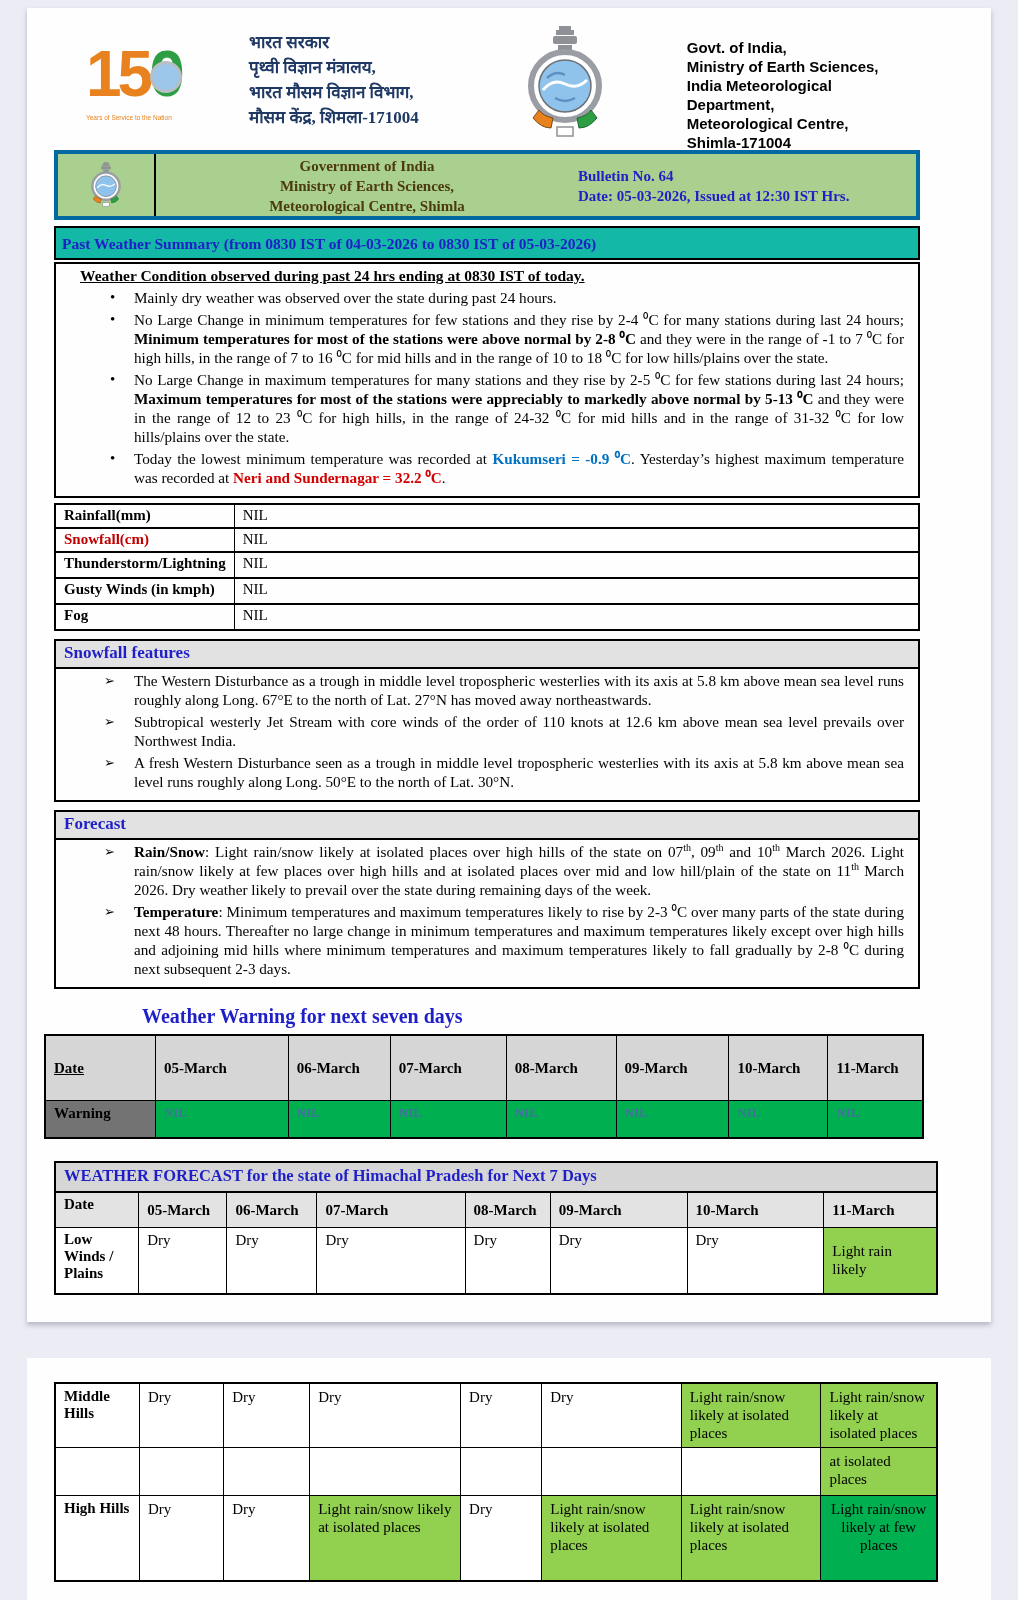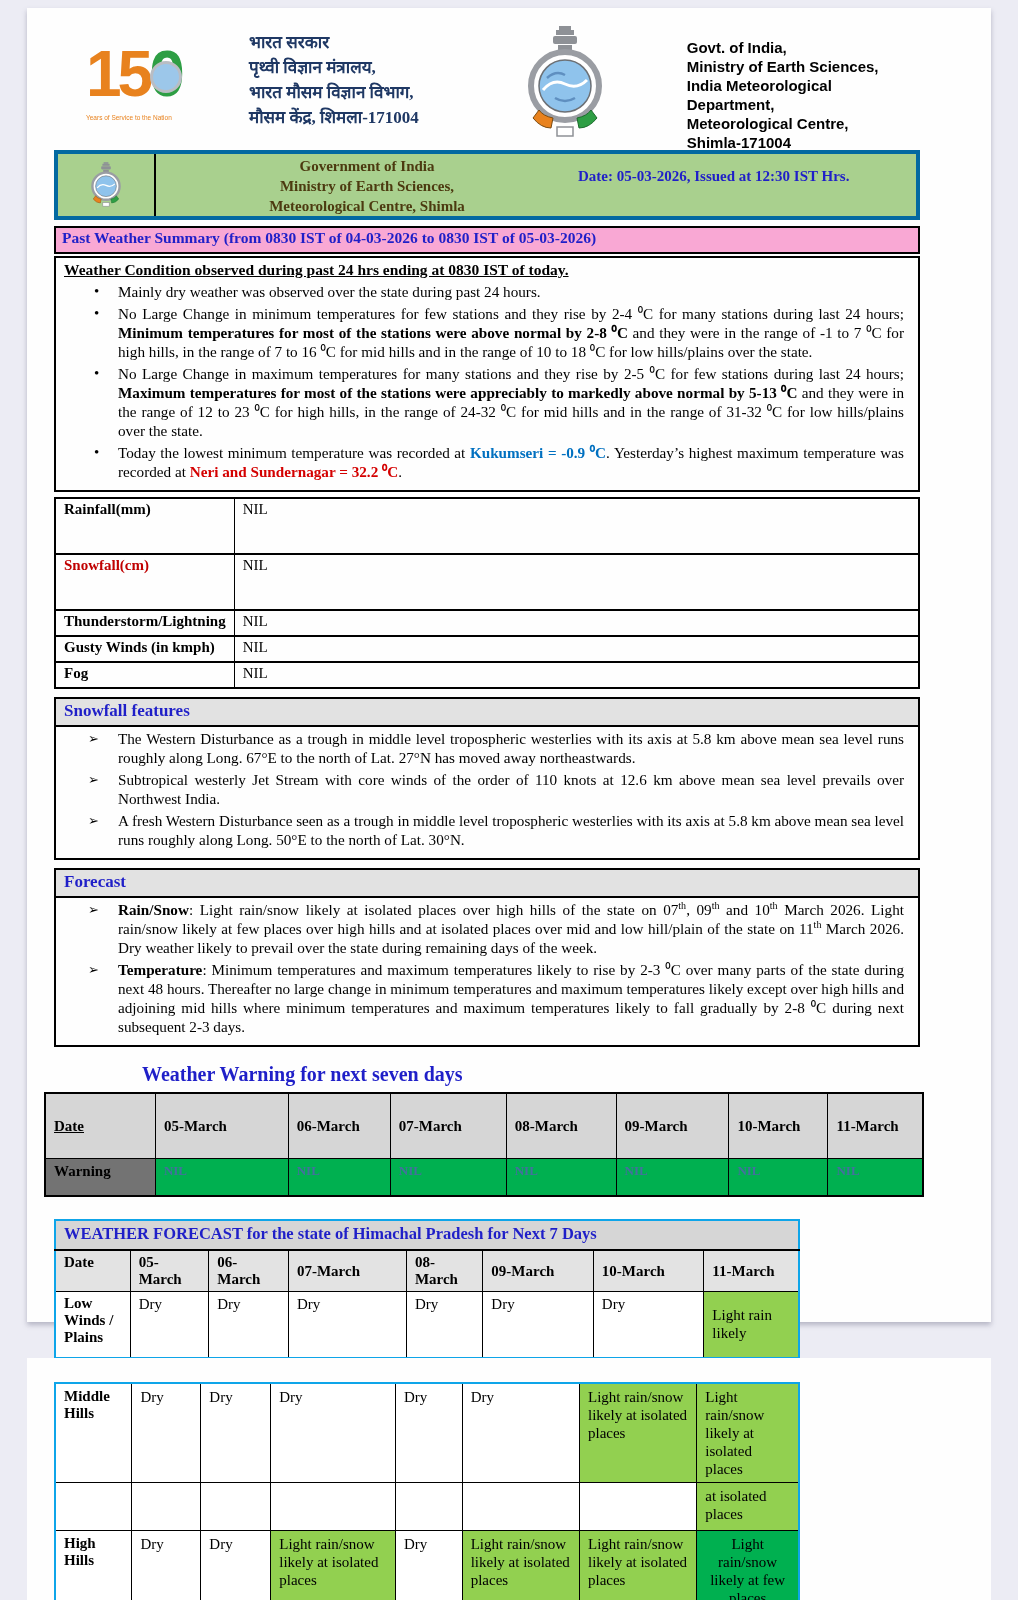--- a/index.html
+++ b/index.html
@@ -21,54 +21,54 @@
   .emblem-wrap{margin-left:68px;padding-top:2px;}
   .english{margin-left:72px;width:250px;font-family:"Liberation Sans",sans-serif;font-weight:bold;font-size:15px;line-height:19px;padding-top:16px;}
 
   
   .banner{display:flex;border:4px solid #0369a1;background:#A9D08E;height:62px;margin-top:4px;}
   .banner-logo{width:96px;border-right:2px solid #000;display:flex;align-items:center;justify-content:center;}
   .banner-center{flex:1;text-align:center;font-weight:bold;font-size:15px;line-height:20px;color:#4C3A10;padding-top:2px;}
   .banner-right{width:338px;font-weight:bold;font-size:15px;line-height:20px;color:#1F1FC8;padding-top:12px;}
 
   
-  .bar{border:2px solid #000;background:#f9a8d4;color:#1F1FC8;font-weight:bold;font-size:15.5px;padding:1px 6px 5px;margin-top:6px;}
+  .bar{border:2px solid #000;background:#14b8a6;color:#1F1FC8;font-weight:bold;font-size:15.5px;padding:7px 6px 5px;margin-top:6px;}
   .bar.grey{background:#E2E2E2;font-size:17px;margin-top:8px;padding:2px 8px 4px;}
-  .box{border:2px solid #000;margin-top:2px;padding:2px 10px 6px 4px;}
+  .box{border:2px solid #000;margin-top:2px;padding:2px 10px 6px 20px;}
   .box.flush{margin-top:0;border-top:none;}
   .cond-title{font-weight:bold;font-size:15.5px;text-decoration:underline;margin:1px 0 3px 4px;}
   ul.blts{list-style:none;margin:0;padding:0 4px 0 58px;}
   ul.blts li{position:relative;text-align:justify;font-size:15.2px;line-height:19px;margin-bottom:3px;}
   ul.blts.dots li::before{content:"•";position:absolute;left:-24px;top:0;font-size:15px;}
   ul.blts.arrows li::before{content:"\27A2";position:absolute;left:-30px;top:0;font-size:13px;}
   .b{font-weight:bold;}
   .u{text-decoration:underline;}
   .blue{color:#0070C0;font-weight:bold;}
   .red{color:#D40000;font-weight:bold;}
   sup.th{font-size:10px;line-height:0;}
 
   
   table{border-collapse:collapse;}
   .nil-table{width:100%;border:2px solid #000;margin-top:5px;font-size:15px;}
   .nil-table td{border:1px solid #000;border-top:2px solid #000;border-bottom:2px solid #000;vertical-align:top;padding:2px 8px;}
   .nil-table td.lbl{width:158px;font-weight:bold;}
   .nil-table td.lbl.redlbl{color:#C00000;}
-  .r-tall{height:56px;} .r-mid{height:26px;}
+  .r-tall{height:24px;} .r-mid{height:26px;}
 
   
   .warn-title{color:#1F1FC8;font-size:20px;font-weight:bold;margin:16px 0 6px 88px;}
   .warn-table{width:880px;margin-left:-10px;border:2px solid #000;font-size:15px;}
   .warn-table td{border:1px solid #000;padding:4px 8px;}
   .warn-table tr.hdr td{background:#D6D6D6;font-weight:bold;height:56px;vertical-align:middle;}
   .warn-table tr.vals td{height:28px;vertical-align:top;}
   .warn-table td.wlbl{background:#737373;font-weight:bold;vertical-align:middle;}
   .nilcell{background:#00B050;color:#44709E;font-weight:bold;font-size:13px;}
 
   
-  .fc-table{width:746px;border:2px solid #0ea5e9;font-size:15px;margin-top:22px;}
+  .fc-table{width:884px;border:2px solid #000000;font-size:15px;margin-top:22px;}
   .fc-table td{border:1px solid #000;padding:3px 8px;}
   .fc-title{background:#D6D6D6;color:#1F1FC8;font-weight:bold;font-size:16.5px;border-bottom:2px solid #000 !important;padding:3px 8px 5px !important;}
   .fc-table tr.hdr td{background:#E3E3E3;font-weight:bold;height:28px;vertical-align:middle;}
   .fc-table tr.hdr td.datelbl{vertical-align:top;}
   .fc-table td.rowlbl{background:#E7E7E7;font-weight:bold;vertical-align:middle;line-height:17px;}
   .fc-table tr.data td{vertical-align:top;background:#fff;}
   .lowrow{height:66px;}
   .lg{background:#92D050 !important;}
   .dg{background:#00B050 !important;text-align:center;}
   .vmid{vertical-align:middle !important;}
@@ -141,20 +141,21 @@
           <path d="M82 94 q-8 10 -18 10 l-2 -10 q10 -2 14 -8 z" fill="#2E9E44" stroke="#1C6B2C" stroke-width="1"></path>
           <rect x="42" y="103" width="16" height="9" fill="#FFFFFF" stroke="#8E9196" stroke-width="1.5"></rect>
         </svg>
       </div>
       <div class="banner-center">
         <div>Government of India</div>
         <div>Ministry of Earth Sciences,</div>
         <div>Meteorological Centre, Shimla</div>
       </div>
       <div class="banner-right">
+        <div>Bulletin No. 64</div>
         <div>Date: 05-03-2026, Issued at 12:30 IST Hrs.</div>
       </div>
     </div>
 
     <div class="bar"><span>Past Weather Summary (from 0830 IST of 04-03-2026 to 0830 IST of 05-03-2026)</span></div>
 
     <div class="box">
       <div class="cond-title">Weather Condition observed during past 24 hrs ending at 0830 IST of today.</div>
       <ul class="blts dots">
         <li><span>Mainly dry weather was observed over the state during past 24 hours.</span></li>

